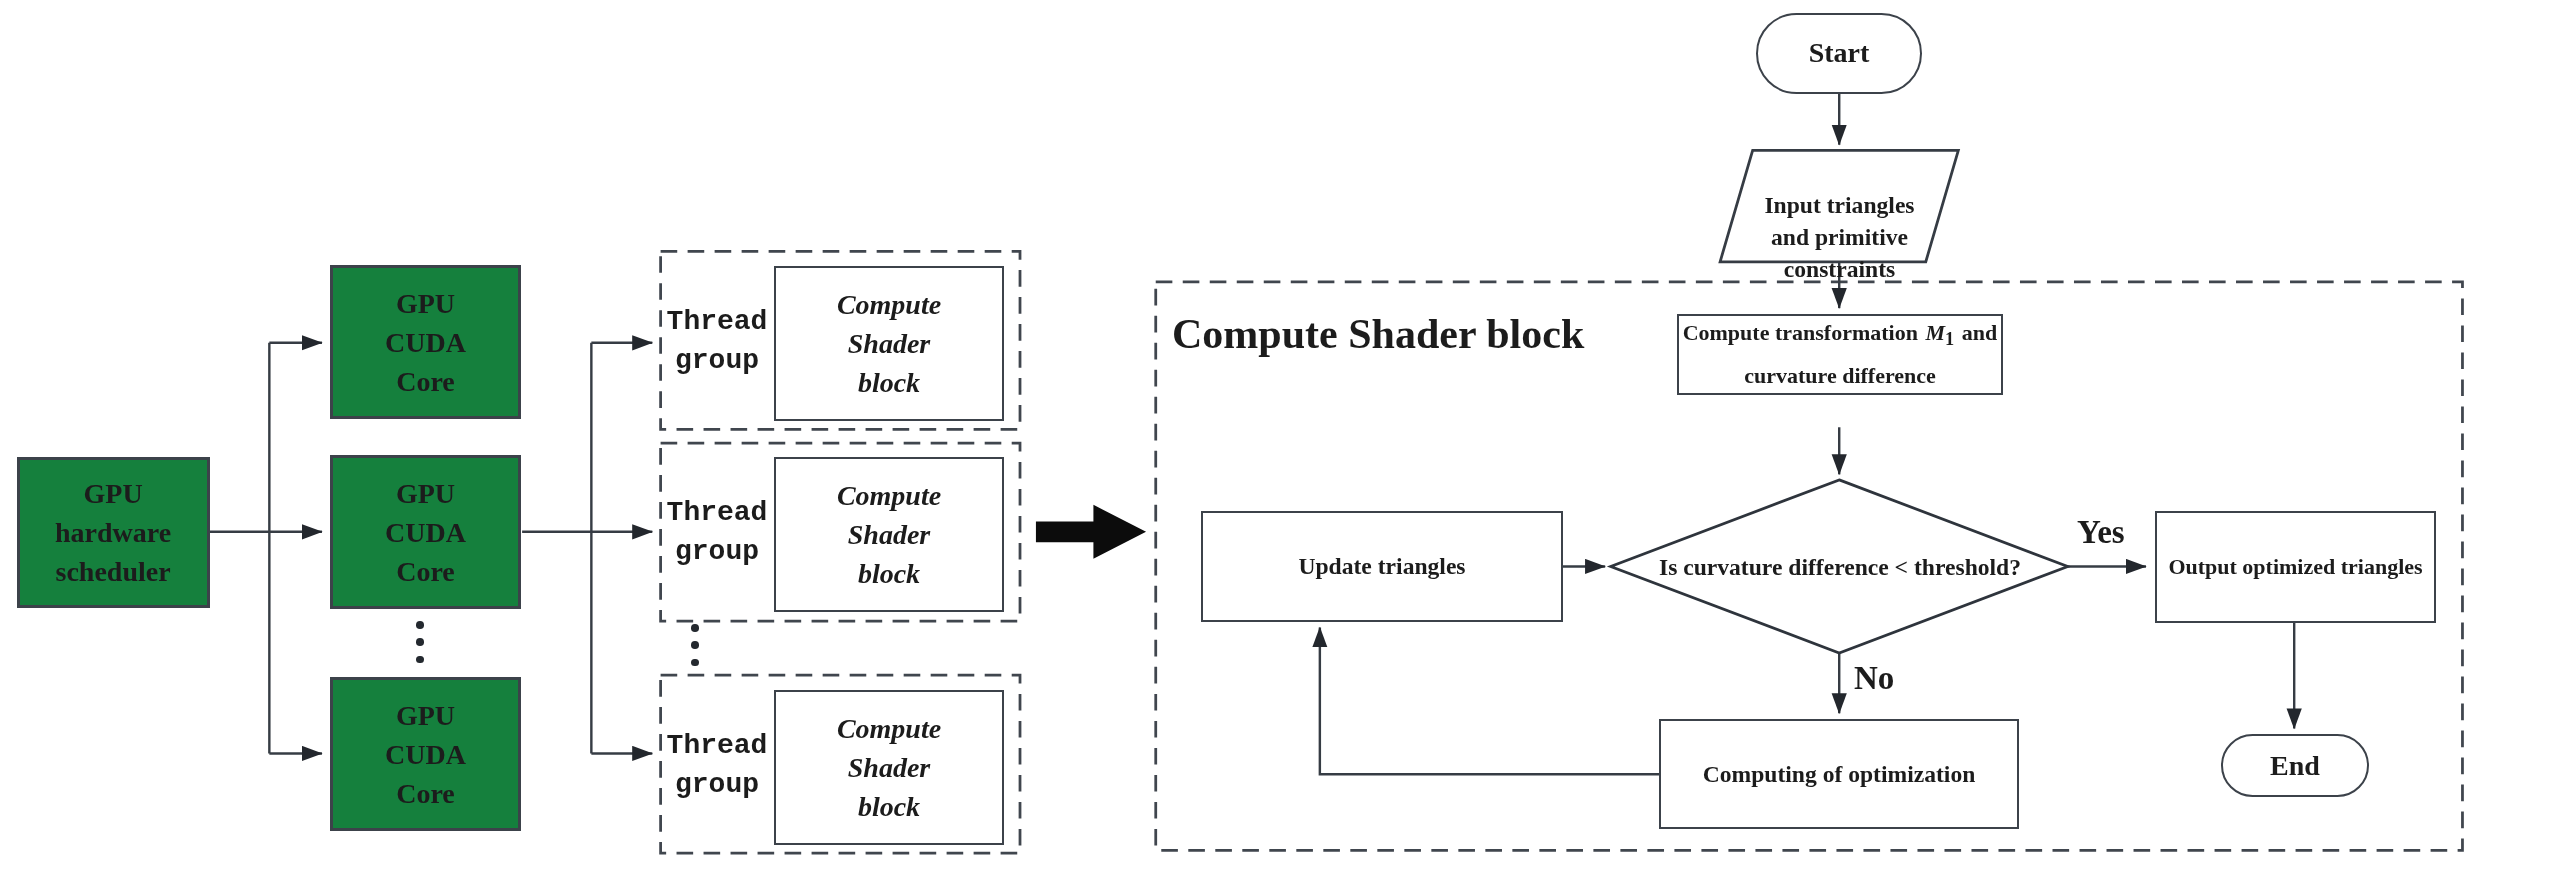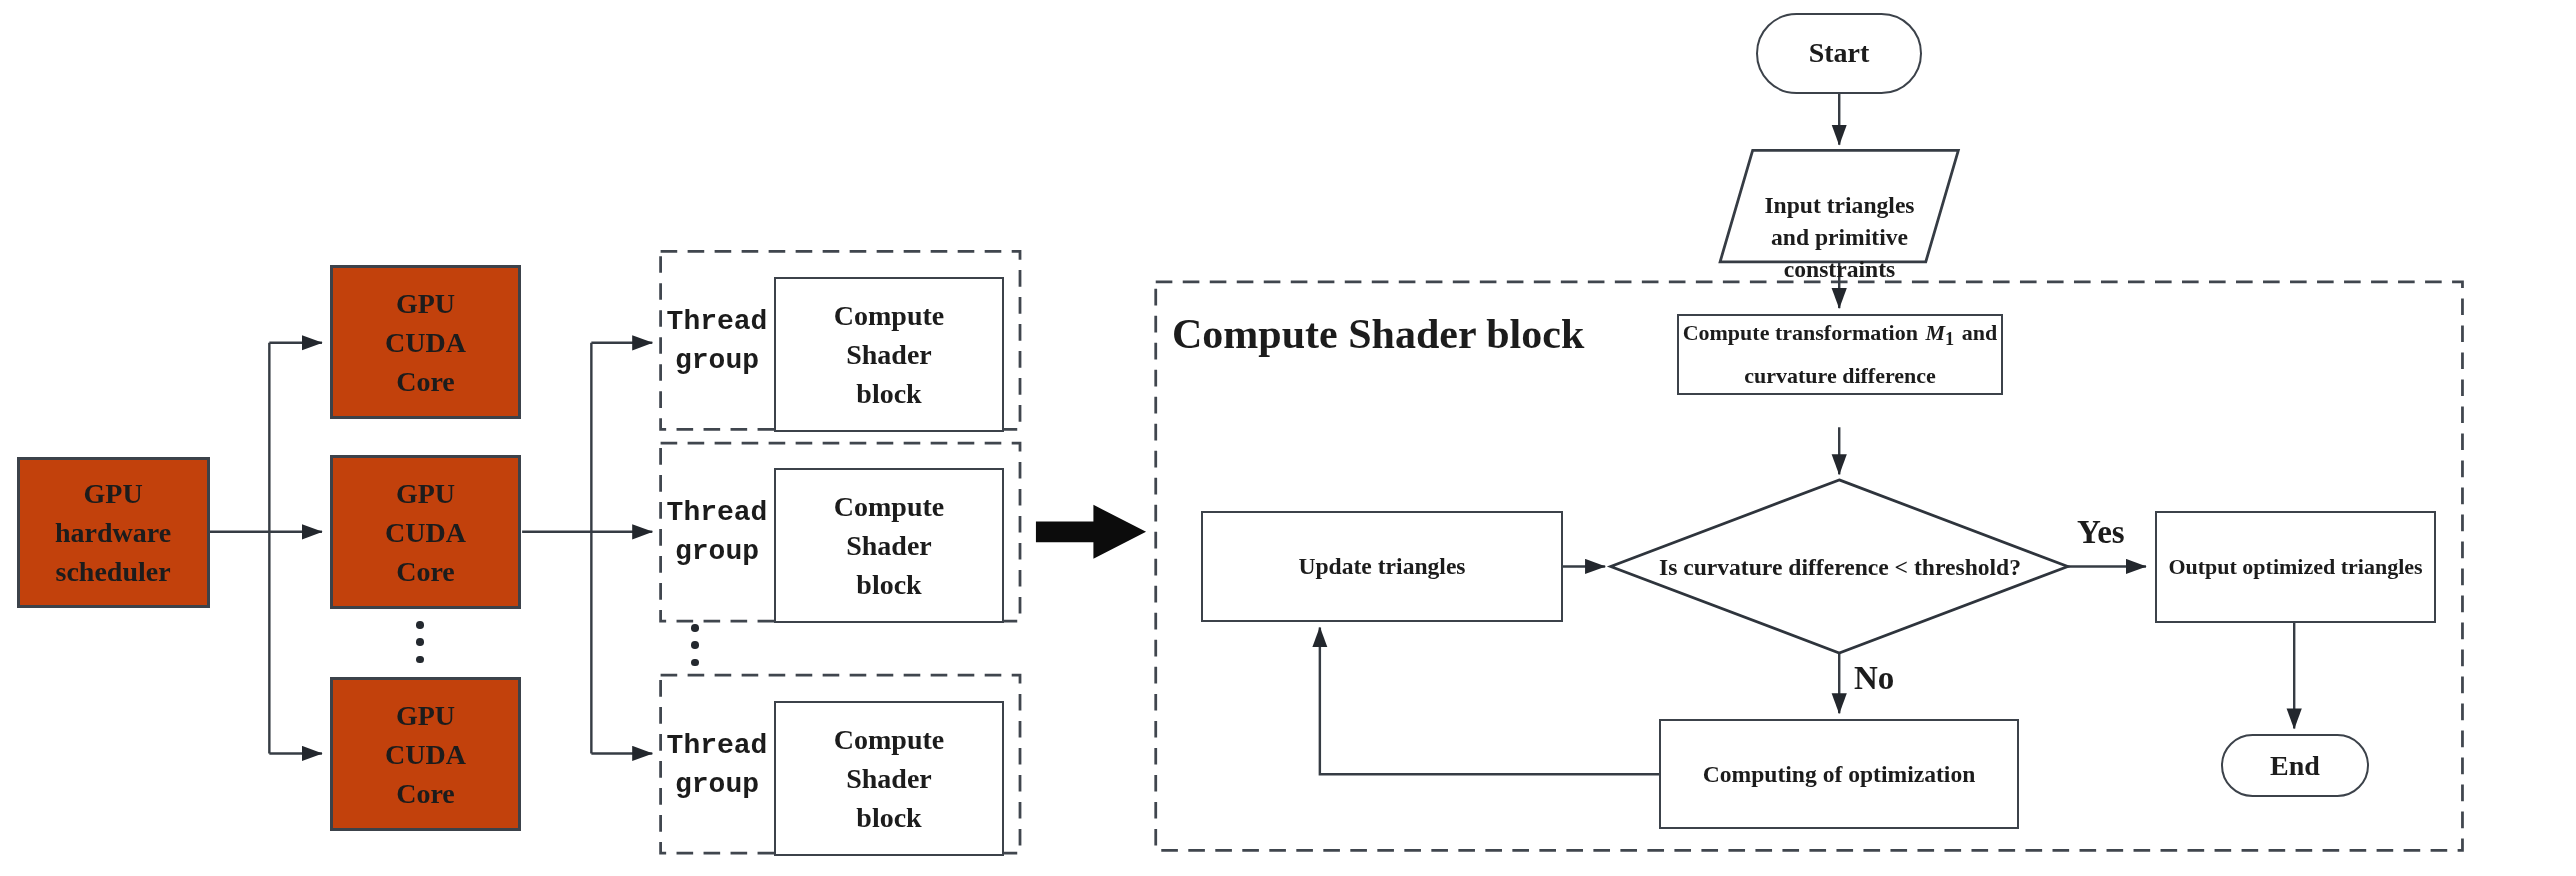--- a/index.html
+++ b/index.html
@@ -2,37 +2,37 @@
 <html style="font-size:11px"><head>
 <meta charset="utf-8">
 <style>
   html,body{margin:0;padding:0;background:#ffffff;}
   .canvas{
     position:relative;width:2576px;height:876px;background:#ffffff;overflow:hidden;
     font-family:"Liberation Serif","DejaVu Serif",serif;font-weight:bold;color:#1c1c1c;
   }
   svg.wires{position:absolute;left:0;top:0;z-index:5;pointer-events:none;}
   .box{
-    position:absolute;z-index:6;background:#c2410c;border:3.5px solid #3c424a;
+    position:absolute;z-index:6;background:#15803d;border:3.5px solid #3c424a;
     display:flex;flex-direction:column;align-items:center;justify-content:center;
     text-align:center;box-sizing:border-box;
   }
   .box span{display:block;line-height:39px;font-size:28px;}
   .fc{position:absolute;z-index:6;background:#ffffff;border:2.8px solid #3c424a;
       display:flex;flex-direction:column;align-items:center;justify-content:center;
       text-align:center;box-sizing:border-box;font-size:23.6px;}
   .fc.nowrap{white-space:nowrap;}
   .stadium{border-radius:42px;font-size:28px;}
   .tg{position:absolute;z-index:6;box-sizing:border-box;background:transparent;}
   .tg-label{position:absolute;left:0;top:0;width:114px;height:100%;
     display:flex;flex-direction:column;align-items:center;justify-content:center;text-align:center;font-family:Liberation Mono, monospace;}
   .tg-label span{display:block;line-height:39px;font-size:28px;}
-  .cs-box{position:absolute;left:114px;top:25px;width:230px;height:155px;
+  .cs-box{position:absolute;left:114px;top:14px;width:230px;height:155px;
     background:#fff;border:2.8px solid #3c424a;box-sizing:border-box;
-    display:flex;flex-direction:column;align-items:center;justify-content:center;text-align:center;}
+    display:flex;flex-direction:column;align-items:center;justify-content:center;text-align:center;font-style:italic;}
   .cs-box span{display:block;line-height:39px;font-size:28px;}
   .overlay{position:absolute;z-index:10;display:flex;align-items:center;justify-content:center;
     text-align:center;background:transparent;}
   .dots{position:absolute;z-index:6;display:flex;flex-direction:column;align-items:center;gap:9.7px;}
   .dots i{width:7.6px;height:7.6px;border-radius:50%;background:#24292f;}
   .container-label{position:absolute;z-index:10;font-size:42px;white-space:nowrap;}
   .branch-label{position:absolute;z-index:10;font-size:33px;white-space:nowrap;}
   .fc .m-var{font-style:italic;margin-left:7.6px;}
   .fc .m-post{margin-left:7.6px;}
   .fc .l{display:block;line-height:36px;}

